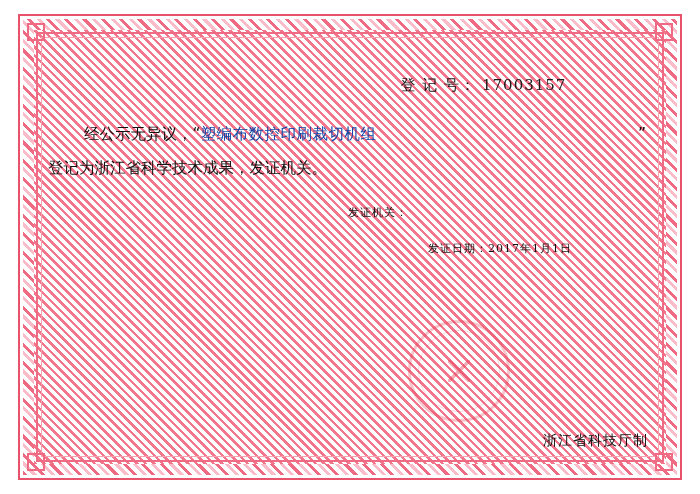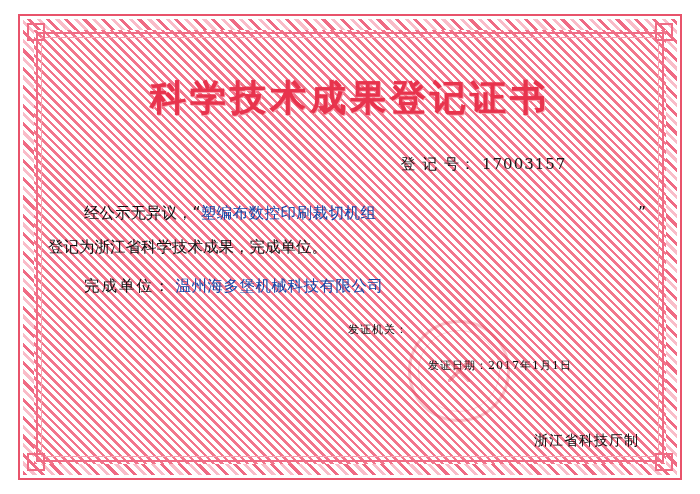--- a/index.html
+++ b/index.html
@@ -218,21 +218,21 @@
   }
   .seal-inner {
     position: absolute;
     inset: 7px;
     border-radius: 50%;
     border: 1px solid rgba(226, 62, 84, 0.4);
   }
 
   .footer {
     position: absolute;
-    right: 13px;
+    right: 4px;
     bottom: 0px;
     font-size: 14px;
     color: #111111;
     letter-spacing: 1px;
   }
 </style>
 </head>
 <body>
 
 <div class="certificate">
@@ -241,36 +241,32 @@
   <div class="border-band"></div>
   <div class="border-inner-1"></div>
   <div class="border-inner-2"></div>
   <div class="corner tl"></div>
   <div class="corner tr"></div>
   <div class="corner bl"></div>
   <div class="corner br"></div>
 
   <div class="content">
 
-    <div class="title">科学技术成果登记证书</div>
 
     <div class="reg-line">
       <span class="reg-label">登 记 号：</span><span class="reg-number">17003157</span>
     </div>
 
     <div class="body-block">
       <div class="para-1">
         <span class="quote-close">”</span><span>经公示无异议，</span><span class="quote-open">“</span><span class="proj-name">塑编布数控印刷裁切机组</span>
       </div>
-      <div class="para-2">登记为浙江省科学技术成果，完成单位。</div>
+      <div class="para-2">登记为浙江省科学技术成果，发证机关。</div>
     </div>
 
-    <div class="field-row">
-      <span class="field-label">完成单位：</span><span class="field-value">温州海多堡机械科技有限公司</span>
-    </div>
 
 
     <div class="issuer-block">
       <div class="issuer-row">
         <span>发证机关：</span><span></span>
       </div>
       <div class="date-row">
         <span>发证日期：</span><span class="date-num">2017</span><span>年</span><span class="date-num">1</span><span>月</span><span class="date-num">1</span><span>日</span>
       </div>
     </div>

